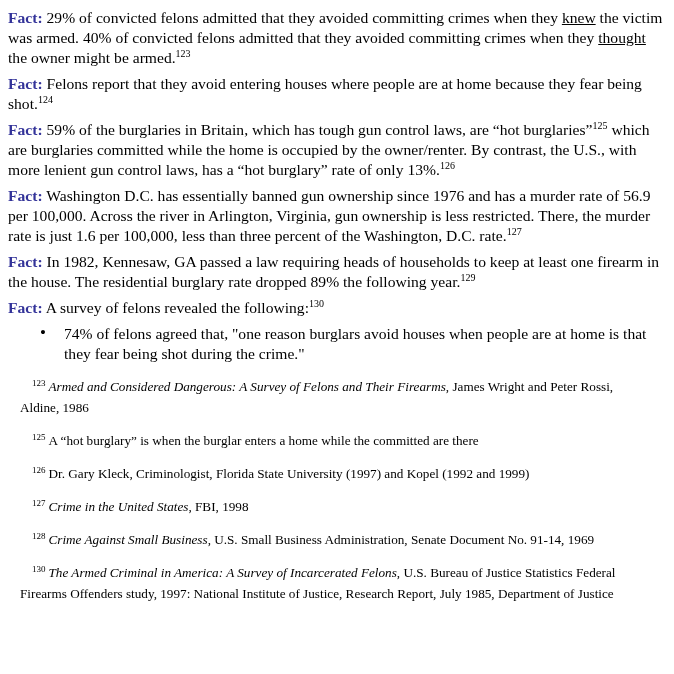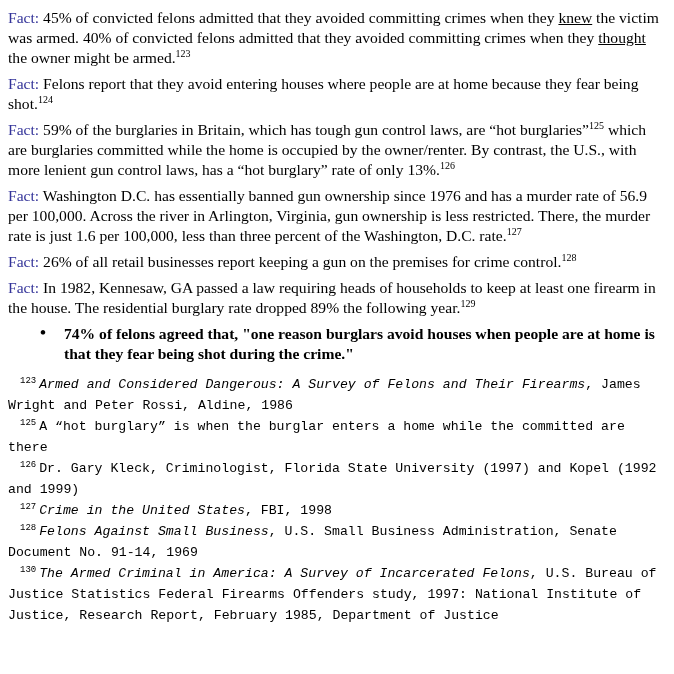--- a/index.html
+++ b/index.html
@@ -10,61 +10,61 @@
     height: 674px;
     background: #ffffff;
     padding: 8px 9px 0 8px;
     font-family: "Liberation Serif", "DejaVu Serif", serif;
     font-size: 15.6px;
     line-height: 20px;
     color: #000000;
     overflow: hidden;
   }
   p.fact { margin: 0 0 6px 0; }
-  .fact-label { font-weight: normal; color: #333399; }
+  .fact-label { font-weight: bold; color: #333399; }
   .u { text-decoration: underline; }
   sup.ref { font-size: 10px; line-height: 10px; vertical-align: super; }
   ul.bullets { margin: 2px 0 8px 0; padding: 0; list-style: none; }
-  li.bullet { position: relative; padding-left: 56px; margin: 0 0 10px 0; font-weight: bold; }
+  li.bullet { position: relative; padding-left: 56px; margin: 0 0 10px 0; }
   li.bullet::before {
     content: "\2022";
     position: absolute;
     left: 32px;
     top: -1px;
     font-size: 17px;
   }
   .footnotes { margin-top: 2px; font-size: 13.2px; line-height: 21px; }
-  .footnote { margin: 0; text-indent: 12px; font-family: Liberation Mono, monospace; }
+  .footnote { margin: 12px; text-indent: 12px; }
   sup.fn-num { font-size: 9px; line-height: 9px; vertical-align: super; margin-right: 3px; }
   .fn-italic { font-style: italic; }
 </style>
 </head>
 <body>
 
 <div class="page">
 
-  <p class="fact"><span class="fact-label">Fact:</span><span> 45% of convicted felons admitted that they avoided committing crimes when they </span><span class="u">knew</span><span> the victim was armed. 40% of convicted felons admitted that they avoided committing crimes when they </span><span class="u">thought</span><span> the owner might be armed.</span><sup class="ref">123</sup></p>
+  <p class="fact"><span class="fact-label">Fact:</span><span> 29% of convicted felons admitted that they avoided committing crimes when they </span><span class="u">knew</span><span> the victim was armed. 40% of convicted felons admitted that they avoided committing crimes when they </span><span class="u">thought</span><span> the owner might be armed.</span><sup class="ref">123</sup></p>
 
   <p class="fact"><span class="fact-label">Fact:</span><span> Felons report that they avoid entering houses where people are at home because they fear being shot.</span><sup class="ref">124</sup></p>
 
   <p class="fact"><span class="fact-label">Fact:</span><span> 59% of the burglaries in Britain, which has tough gun control laws, are “hot burglaries”</span><sup class="ref">125</sup><span> which are burglaries committed while the home is occupied by the owner/renter. By contrast, the U.S., with more lenient gun control laws, has a “hot burglary” rate of only 13%.</span><sup class="ref">126</sup></p>
 
   <p class="fact"><span class="fact-label">Fact:</span><span> Washington D.C. has essentially banned gun ownership since 1976 and has a murder rate of 56.9 per 100,000. Across the river in Arlington, Virginia, gun ownership is less restricted. There, the murder rate is just 1.6 per 100,000, less than three percent of the Washington, D.C. rate.</span><sup class="ref">127</sup></p>
 
-  <p class="fact"><span class="fact-label">Fact:</span><span> 26% of all retail businesses report keeping a gun on the premises for crime control.</span><sup class="ref">128</sup></p>
 
   <p class="fact"><span class="fact-label">Fact:</span><span> In 1982, Kennesaw, GA passed a law requiring heads of households to keep at least one firearm in the house. The residential burglary rate dropped 89% the following year.</span><sup class="ref">129</sup></p>
 
+  <p class="fact"><span class="fact-label">Fact:</span><span> A survey of felons revealed the following:</span><sup class="ref">130</sup></p>
 
   <ul class="bullets">
     <li class="bullet"><span>74% of felons agreed that, "one reason burglars avoid houses when people are at home is that they fear being shot during the crime."</span></li>
   </ul>
 
   <div class="footnotes">
     <div class="footnote"><sup class="fn-num">123</sup><span class="fn-italic">Armed and Considered Dangerous: A Survey of Felons and Their Firearms</span><span>, James Wright and Peter Rossi, Aldine, 1986</span></div>
     <div class="footnote"><sup class="fn-num">125</sup><span class="fn-italic"></span><span>A “hot burglary” is when the burglar enters a home while the committed are there</span></div>
     <div class="footnote"><sup class="fn-num">126</sup><span class="fn-italic"></span><span>Dr. Gary Kleck, Criminologist, Florida State University (1997) and Kopel (1992 and 1999)</span></div>
     <div class="footnote"><sup class="fn-num">127</sup><span class="fn-italic">Crime in the United States</span><span>, FBI, 1998</span></div>
-    <div class="footnote"><sup class="fn-num">128</sup><span class="fn-italic">Felons Against Small Business</span><span>, U.S. Small Business Administration, Senate Document No. 91-14, 1969</span></div>
-    <div class="footnote"><sup class="fn-num">130</sup><span class="fn-italic">The Armed Criminal in America: A Survey of Incarcerated Felons</span><span>, U.S. Bureau of Justice Statistics Federal Firearms Offenders study, 1997: National Institute of Justice, Research Report, February 1985, Department of Justice</span></div>
+    <div class="footnote"><sup class="fn-num">128</sup><span class="fn-italic">Crime Against Small Business</span><span>, U.S. Small Business Administration, Senate Document No. 91-14, 1969</span></div>
+    <div class="footnote"><sup class="fn-num">130</sup><span class="fn-italic">The Armed Criminal in America: A Survey of Incarcerated Felons</span><span>, U.S. Bureau of Justice Statistics Federal Firearms Offenders study, 1997: National Institute of Justice, Research Report, July 1985, Department of Justice</span></div>
   </div>
 
 </div>
 
 </body></html>

